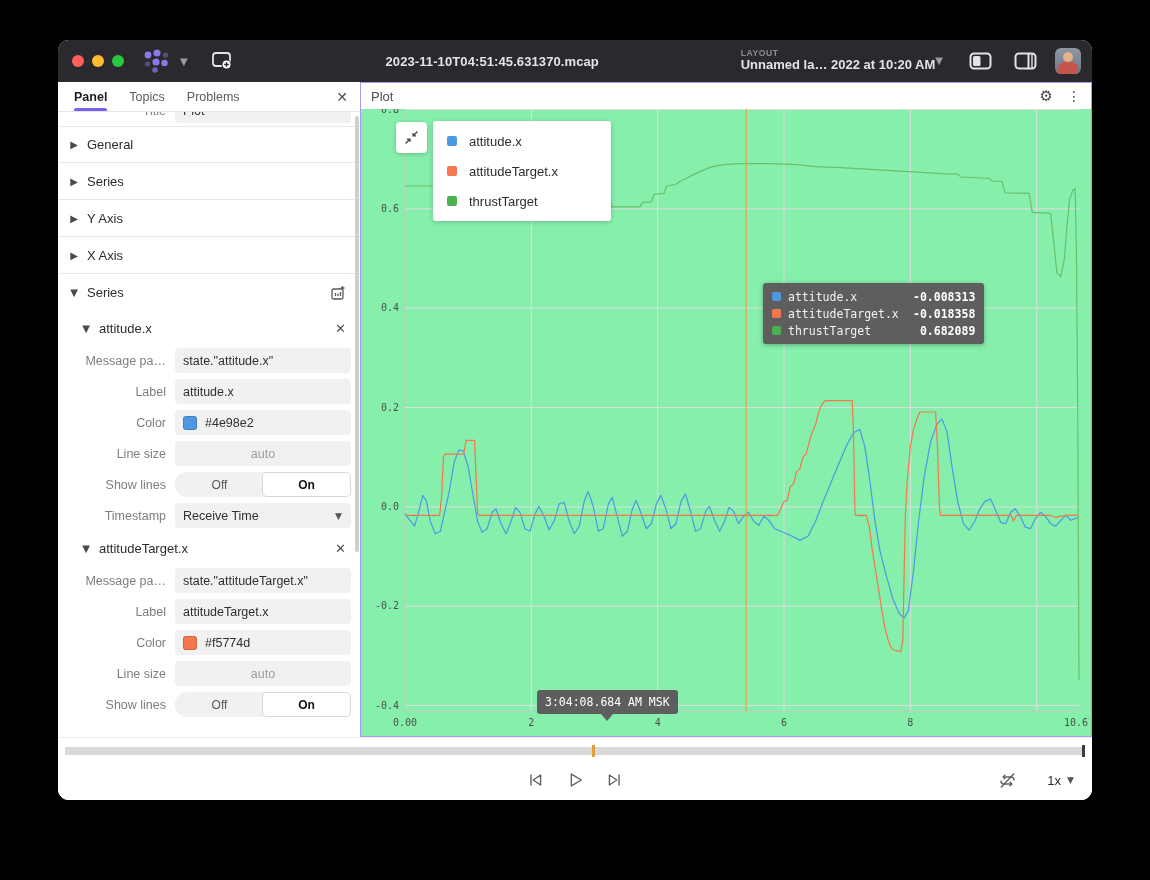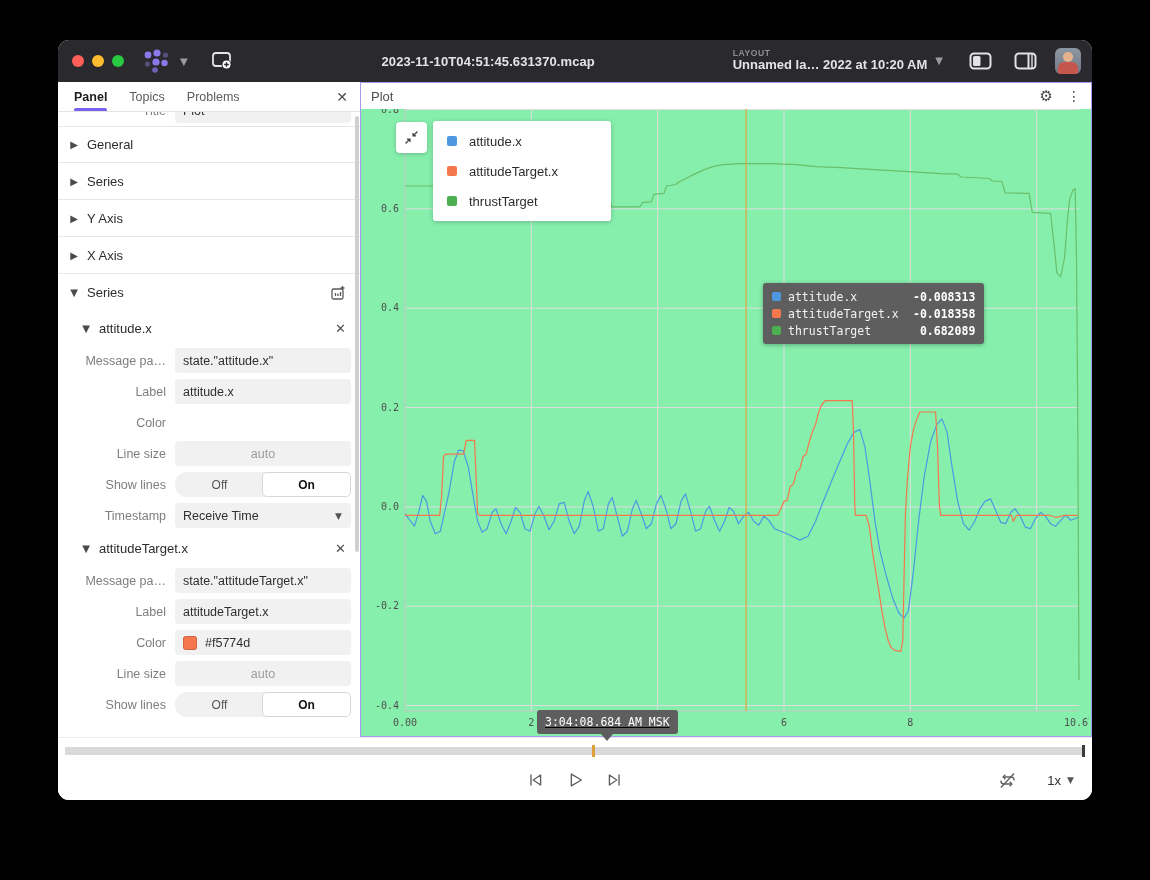--- a/index.html
+++ b/index.html
@@ -8,21 +8,21 @@
 
   
   .titlebar { height:42px; background:#29292e; display:flex; align-items:center; padding:0 11px 0 14px; position:relative; }
   .traffic { display:flex; gap:8px; margin-right:18px; }
   .traffic span { width:12px; height:12px; border-radius:50%; display:block; }
   .t-red{background:#ff5f57}.t-yellow{background:#febc2e}.t-green{background:#28c840}
   .logo-wrap{ display:flex; align-items:center; gap:4px; margin-right:22px; }
   .chev{ color:#9a9aa0; font-size:10px; font-family:"DejaVu Sans",sans-serif; }
   .addpanel{ margin-right:10px; display:flex; }
   .tb-file{ margin-left:auto; margin-right:auto; color:#e4e4e6; font-size:13px; font-weight:700; letter-spacing:.1px; }
-  .layout-group{ display:flex; align-items:center; gap:8px; margin-right:26px; }
+  .layout-group{ display:flex; align-items:center; gap:0; margin-right:26px; }
   .layout-text{ line-height:1.15; }
   .layout-label{ font-size:8.5px; letter-spacing:.6px; color:#8d8d94; font-weight:700; }
   .layout-name{ font-size:13px; color:#e4e4e6; font-weight:600; }
   .tb-toggles{ display:flex; gap:22px; margin-right:18px; }
   .avatar{ width:26px; height:26px; border-radius:6px; overflow:hidden; position:relative; background:linear-gradient(#8d96a3,#707a88); }
   .avatar .head{ position:absolute; left:8px; top:4px; width:10px; height:10px; border-radius:50%; background:#e5b28c; }
   .avatar .body{ position:absolute; left:3px; top:14px; width:20px; height:14px; border-radius:6px 6px 0 0; background:#c5564e; }
 
   
   .content{ display:flex; height:655px; }
@@ -71,21 +71,21 @@
   .legend-sq{ width:10px; height:10px; border-radius:2px; }
   .legend-lb{ font-size:13px; color:#2d2d2d; }
   .collapse-btn{ position:absolute; left:35px; top:13px; width:31px; height:31px; background:#fff; border-radius:4px; box-shadow:0 1px 4px rgba(0,0,0,.22); display:flex; align-items:center; justify-content:center; z-index:5; }
 
   .val-tip{ position:absolute; left:402px; top:174px; background:#5e5e5e; border-radius:3px; padding:5px 9px; z-index:6; box-shadow:0 1px 4px rgba(0,0,0,.3); }
   .vt-row{ display:flex; align-items:center; gap:7px; height:17px; font-family:"DejaVu Sans Mono",monospace; font-size:11.5px; }
   .vt-sq{ width:9px; height:9px; border-radius:2px; }
   .vt-name{ color:#f2f2f2; width:118px; }
   .vt-val{ color:#fff; font-weight:700; margin-left:auto; }
 
-  .time-tip{ position:absolute; left:479px; top:670px; z-index:50;text-decoration:underline; }
+  .time-tip{ position:absolute; left:479px; top:650px; z-index:50; }
   .time-tip .bubble{ background:#5e5e5e; color:#fff; font-family:"DejaVu Sans Mono",monospace; font-size:11.5px; padding:5px 8px; border-radius:3px; white-space:nowrap; }
   .time-tip .arrow{ width:0; height:0; border-left:6px solid transparent; border-right:6px solid transparent; border-top:7px solid #5e5e5e; margin:0 auto; }
 
   
   .playbar{ height:63px; background:#fff; border-top:1px solid #ececec; position:relative; }
   .scrub{ position:absolute; left:7px; right:7px; top:9px; height:8px; background:#d9d9d9; border-radius:1px; }
   .scrub-playhead{ position:absolute; top:-2px; width:3px; height:12px; background:#de9f3c; }
   .scrub-end{ position:absolute; right:0; top:-2px; width:3px; height:12px; background:#3c3c3c; }
   .pb-row{ position:absolute; left:0; right:0; top:22px; bottom:0; display:flex; align-items:center; padding:0 18px; }
   .pb-info{ display:flex; align-items:center; gap:16px; }
@@ -205,20 +205,24 @@
         <div class="f-row">
           <div class="f-label">Message pa…</div>
           <div class="f-box">state."attitude.x"</div>
         </div>
         <div class="f-row">
           <div class="f-label">Label</div>
           <div class="f-box">attitude.x</div>
         </div>
         <div class="f-row">
           <div class="f-label">Color</div>
+          <div class="f-box">
+            <span class="swatch" style="background: rgb(78, 152, 226);"></span>
+            <span>#4e98e2</span>
+          </div>
         </div>
         <div class="f-row">
           <div class="f-label">Line size</div>
           <div class="f-box placeholder">auto</div>
         </div>
         <div class="f-row">
           <div class="f-label">Show lines</div>
           <div class="seg">
             <div>Off</div>
             <div class="on">On</div>

